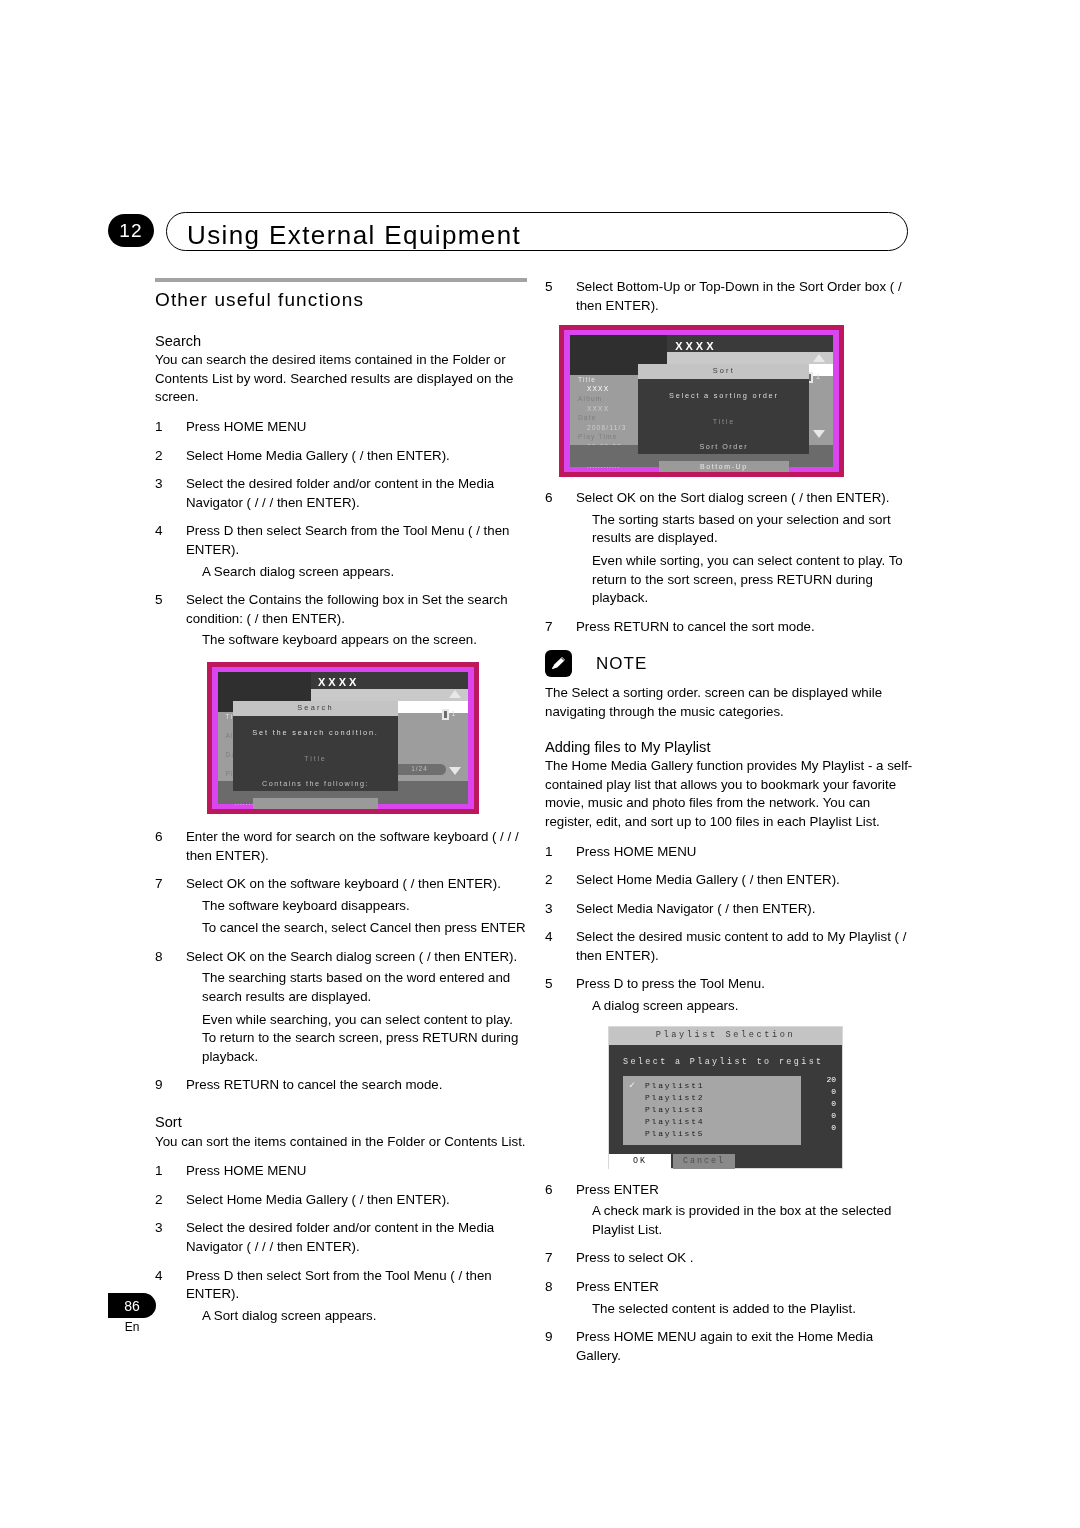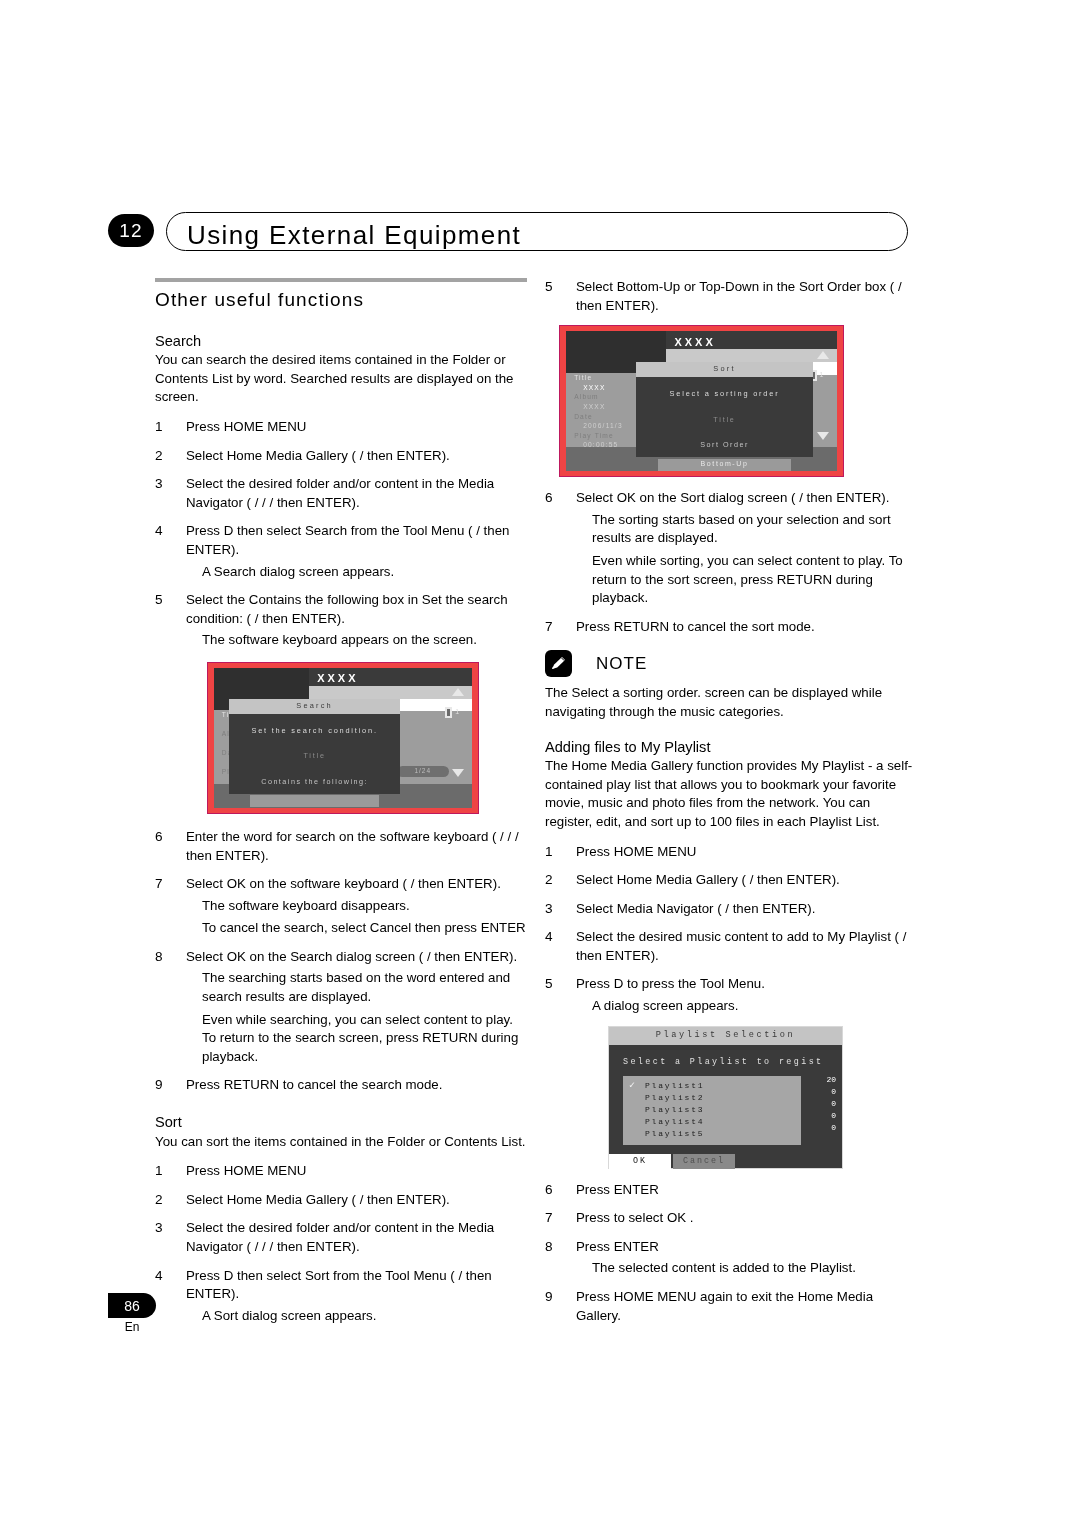--- a/index.html
+++ b/index.html
@@ -113,22 +113,22 @@
   .note-icon svg { position: absolute; left: 5px; top: 5px; }
   .note-label { font-size: 17px; letter-spacing: 1px; }
   .note-body {
     font-size: 13.3px; line-height: 18.6px;
     margin-bottom: 16px;
   }
 
   
   .shot {
     position: relative;
-    background: #ef4444;
-    border: 1px solid #be185d;
+    background: #d946ef;
+    border: 5px solid #be185d;
     overflow: hidden;
   }
   .shot-inner {
     position: absolute;
     left: 6px; top: 5px; right: 6px; bottom: 5px;
     background: #9d9d9d;
   }
   .shot-art {
     position: absolute;
     left: 0; top: 0;
@@ -621,20 +621,21 @@
     </div>
     <div class="pl-btns">
       <div class="pl-btn on">OK</div>
       <div class="pl-btn off">Cancel</div>
     </div>
   </div>
 
   <div class="step">
     <span class="num">6</span>
     <span class="txt">Press ENTER</span>
+    <span class="sub">A check mark is provided in the box at the selected Playlist List.</span>
   </div>
   <div class="step">
     <span class="num">7</span>
     <span class="txt">Press  to select  OK .</span>
   </div>
   <div class="step">
     <span class="num">8</span>
     <span class="txt">Press ENTER</span>
     <span class="sub">The selected content is added to the Playlist.</span>
   </div>

